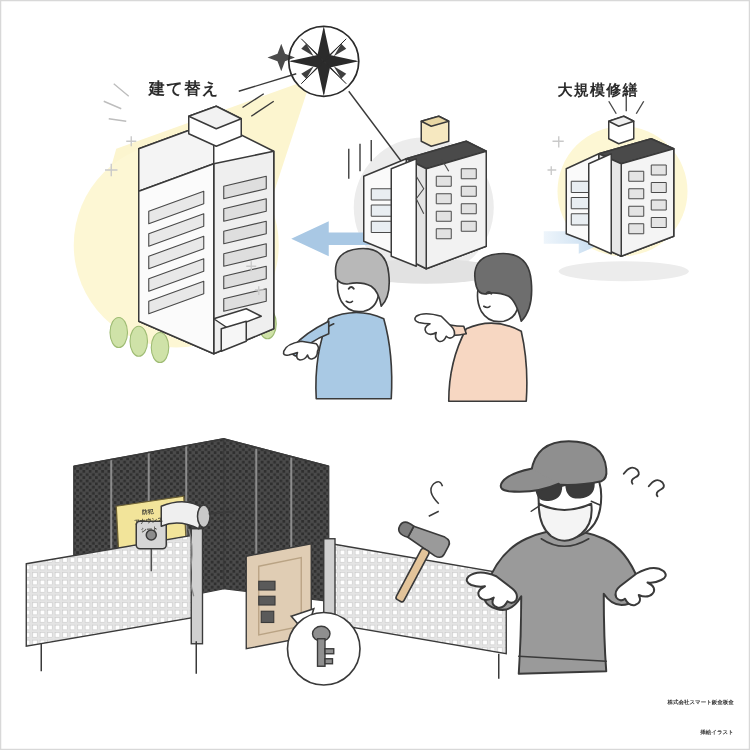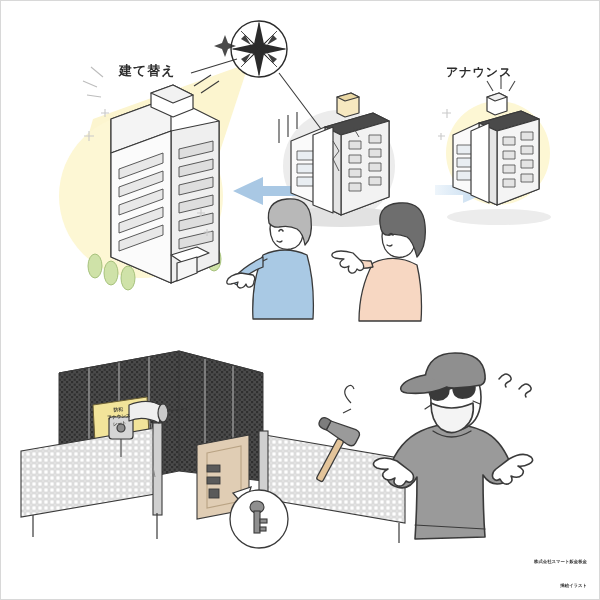--- a/index.html
+++ b/index.html
@@ -237,21 +237,21 @@
                q-12 -8 -22 4 Z" fill="#ffffff"></path>
 
       <path d="M380 228 q-6 -24 18 -26 q24 -2 26 22 q2 22 -8 32 q-4 -16 -10 -20
                q-10 -4 -18 -2 q-6 1 -8 -6 Z" fill="#6e6e6e"></path>
       <path d="M388 234 q2 -3 4 0" fill="none" stroke-width="1.6"></path>
       <path d="M386 244 q3 2 5 0" fill="none"></path>
     </g>
   </svg>
 
   <div class="lbl" id="lbl-rebuild">建て替え</div>
-  <div class="lbl" id="lbl-renov">アナウンス</div>
+  <div class="lbl" id="lbl-renov">大規模修繕</div>
 
   <svg class="abs" style="left:0;top:330px" width="600" height="270" viewBox="0 0 600 270">
     <defs>
       <pattern id="mesh" width="5" height="5" patternUnits="userSpaceOnUse">
         <rect width="5" height="5" fill="#4b4b4b"></rect>
         <rect width="2.2" height="2.2" x="0" y="0" fill="#2f2f2f"></rect>
         <rect width="2.2" height="2.2" x="2.6" y="2.6" fill="#2f2f2f"></rect>
       </pattern>
       <pattern id="panel" width="6" height="6" patternUnits="userSpaceOnUse">
         <rect width="6" height="6" fill="#e4e4e4"></rect>

